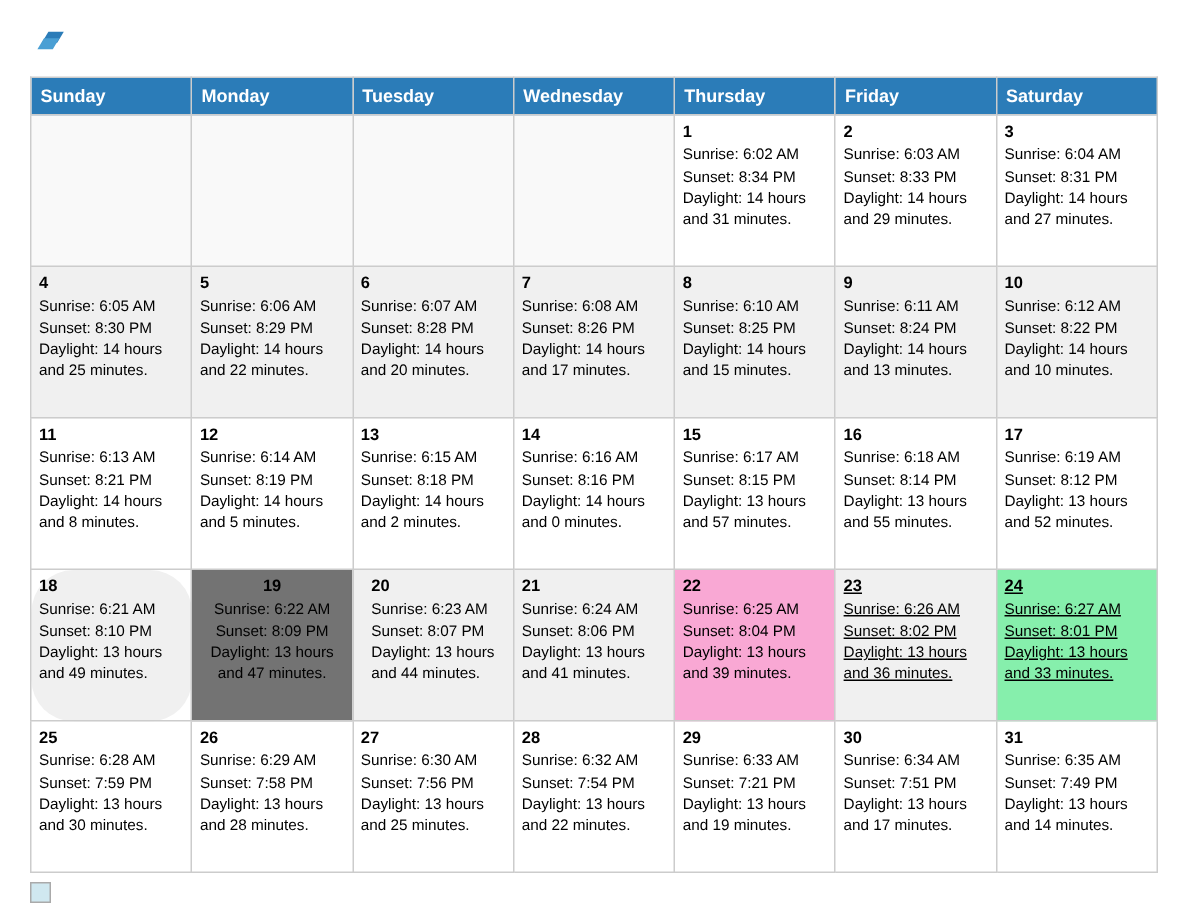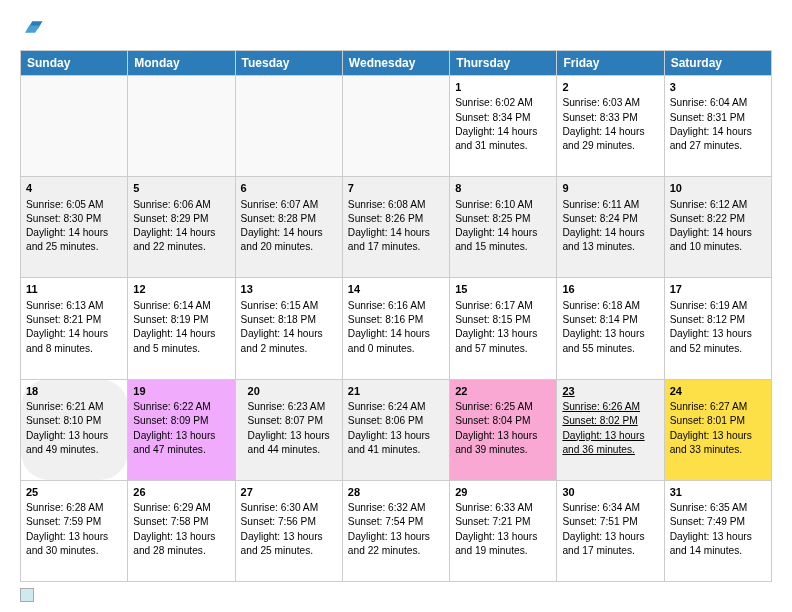--- a/index.html
+++ b/index.html
@@ -274,21 +274,21 @@
           </td>
         </tr>
         <tr>
           <td style="background: rgb(240, 240, 240); border-radius: 28px;">
             <span class="day-number">18</span>
             <div>Sunrise: 6:21 AM</div>
             <div>Sunset: 8:10 PM</div>
             <div>Daylight: 13 hours</div>
             <div>and 49 minutes.</div>
           </td>
-          <td style="background: #f0abfc;">
+          <td style="background: #737373; text-align: center;">
             <span class="day-number">19</span>
             <div>Sunrise: 6:22 AM</div>
             <div>Sunset: 8:09 PM</div>
             <div>Daylight: 13 hours</div>
             <div>and 47 minutes.</div>
           </td>
           <td style="background: rgb(240, 240, 240); padding-left: 12px;">
             <span class="day-number">20</span>
             <div>Sunrise: 6:23 AM</div>
             <div>Sunset: 8:07 PM</div>
@@ -309,21 +309,21 @@
             <div>Daylight: 13 hours</div>
             <div>and 39 minutes.</div>
           </td>
           <td style="background: rgb(240, 240, 240); text-decoration: underline;">
             <span class="day-number">23</span>
             <div>Sunrise: 6:26 AM</div>
             <div>Sunset: 8:02 PM</div>
             <div>Daylight: 13 hours</div>
             <div>and 36 minutes.</div>
           </td>
-          <td style="background: #fde047;">
+          <td style="background: #86efac; text-decoration: underline;">
             <span class="day-number">24</span>
             <div>Sunrise: 6:27 AM</div>
             <div>Sunset: 8:01 PM</div>
             <div>Daylight: 13 hours</div>
             <div>and 33 minutes.</div>
           </td>
         </tr>
         <tr>
           <td>
             <span class="day-number">25</span>

